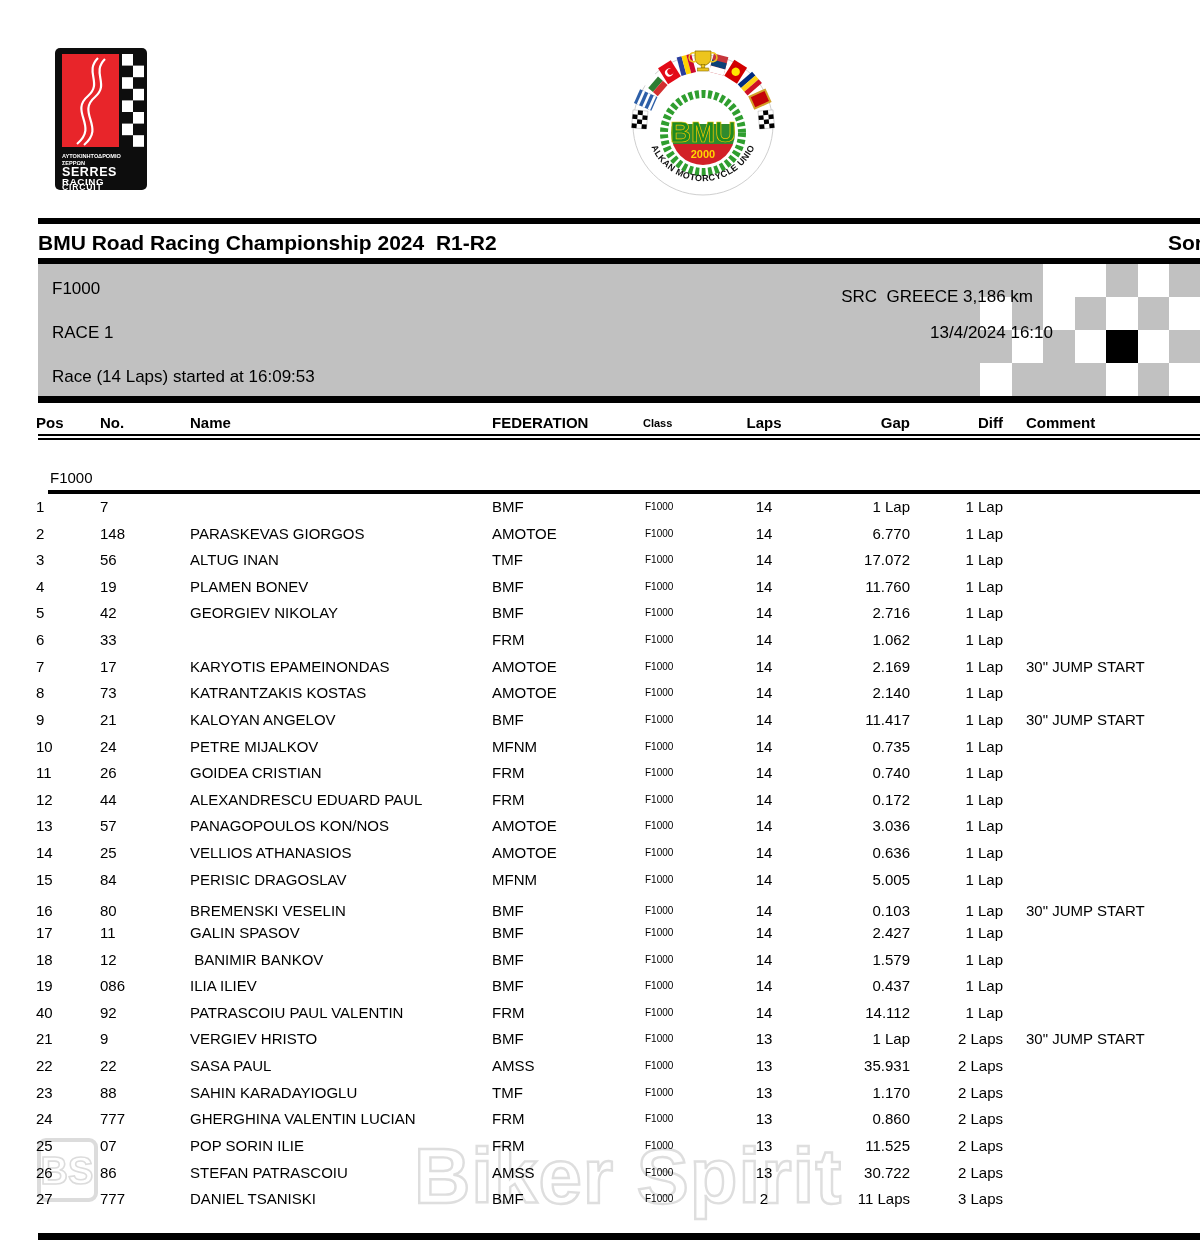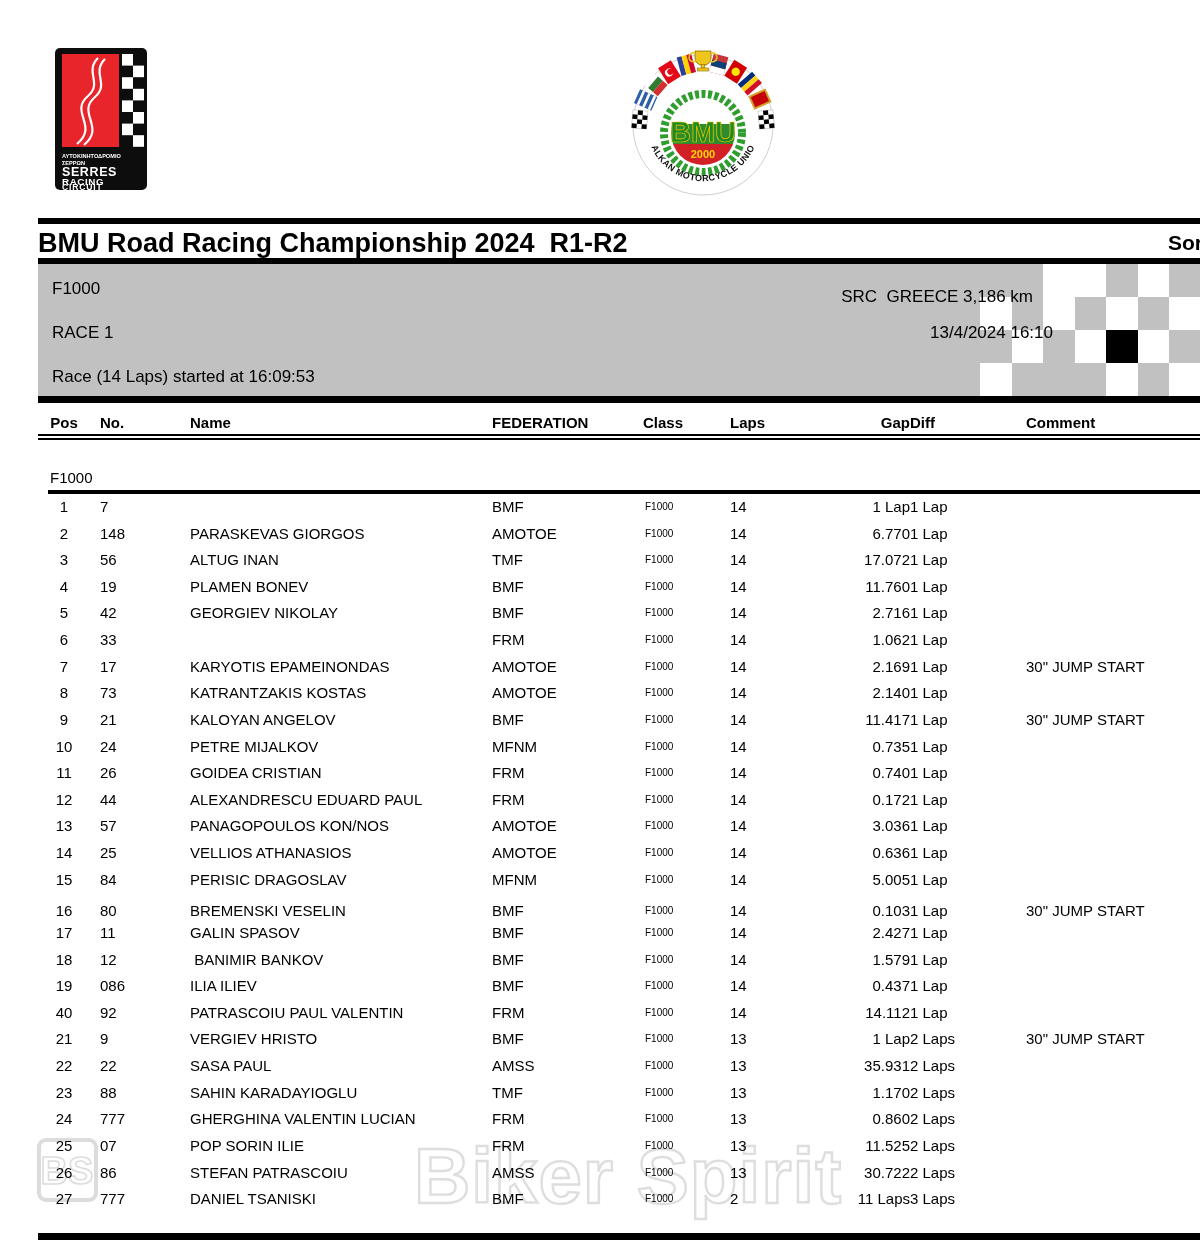--- a/index.html
+++ b/index.html
@@ -16,50 +16,50 @@
   .dline{position:absolute;left:38px;width:1162px;height:2px;background:#000;}
   .d1{top:434px;} .d2{top:438px;}
   .rowtopline{position:absolute;left:48px;width:1152px;top:490px;height:4px;background:#000;}
 
   
   .logo-serres{position:absolute;left:55px;top:48px;width:92px;height:142px;}
   .logo-bmu{position:absolute;left:628px;top:45px;width:150px;height:152px;}
 
   
   .title{position:absolute;left:38px;top:228px;width:900px;height:30px;line-height:30px;
-         font-size:27px;font-weight:bold;white-space:pre;}
+         font-size:21px;font-weight:bold;white-space:pre;}
   .sor{position:absolute;right:-3px;top:228px;height:30px;line-height:30px;
        font-size:21px;font-weight:bold;}
 
   
   .grayblock{position:absolute;left:38px;top:264px;width:1162px;height:132px;background:#c1c1c1;}
   .gtext{position:absolute;height:22px;line-height:22px;font-size:17px;white-space:pre;}
   .g-class{left:14px;top:14px;}
   .g-race{left:14px;top:58px;}
   .g-info{left:14px;top:102px;}
   .g-circuit{right:167px;top:14px;text-align:center;margin-top:8px;}
   .g-date{right:147px;top:58px;text-align:right;}
   .checker{position:absolute;left:942px;top:0;width:220px;height:132px;}
   .checker .sq{position:absolute;width:31.5px;height:33px;}
 
   
   .thead{position:absolute;left:0;top:410px;width:1200px;height:26px;line-height:26px;
          font-weight:bold;font-size:15px;}
   .section{position:absolute;left:50px;top:466px;height:24px;line-height:24px;font-size:15px;}
   .trow{position:absolute;left:0;width:1200px;height:26.6px;line-height:26.6px;font-size:15px;}
   .cell{position:absolute;top:0;height:100%;}
-  .c-pos{left:36px;width:56px;text-align:center;}
+  .c-pos{left:36px;width:56px;text-align:left;}
   .c-no{left:100px;width:63px;text-align:left;}
   .c-name{left:190px;width:300px;white-space:pre;}
   .c-fed{left:492px;width:125px;}
   .c-class{left:645px;width:70px;font-size:10px;}
-  .thead .c-class{font-size:15px;left:643px;}
-  .c-laps{left:730px;width:68px;text-align:left;}
+  .thead .c-class{font-size:11px;left:643px;}
+  .c-laps{left:730px;width:68px;text-align:center;}
   .c-gap{left:806px;width:104px;text-align:right;}
-  .c-diff{left:910px;width:93px;}
+  .c-diff{left:910px;width:93px;text-align:right;}
   .c-comment{left:1026px;width:174px;white-space:pre;}
 
   
   .wm-bs{position:absolute;left:36px;top:1136px;width:64px;height:70px;}
   .wm-text{position:absolute;left:400px;top:1108px;width:640px;height:133px;}
 </style>
 </head>
 <body>
 
 <svg class="logo-serres" viewBox="0 0 92 142">

